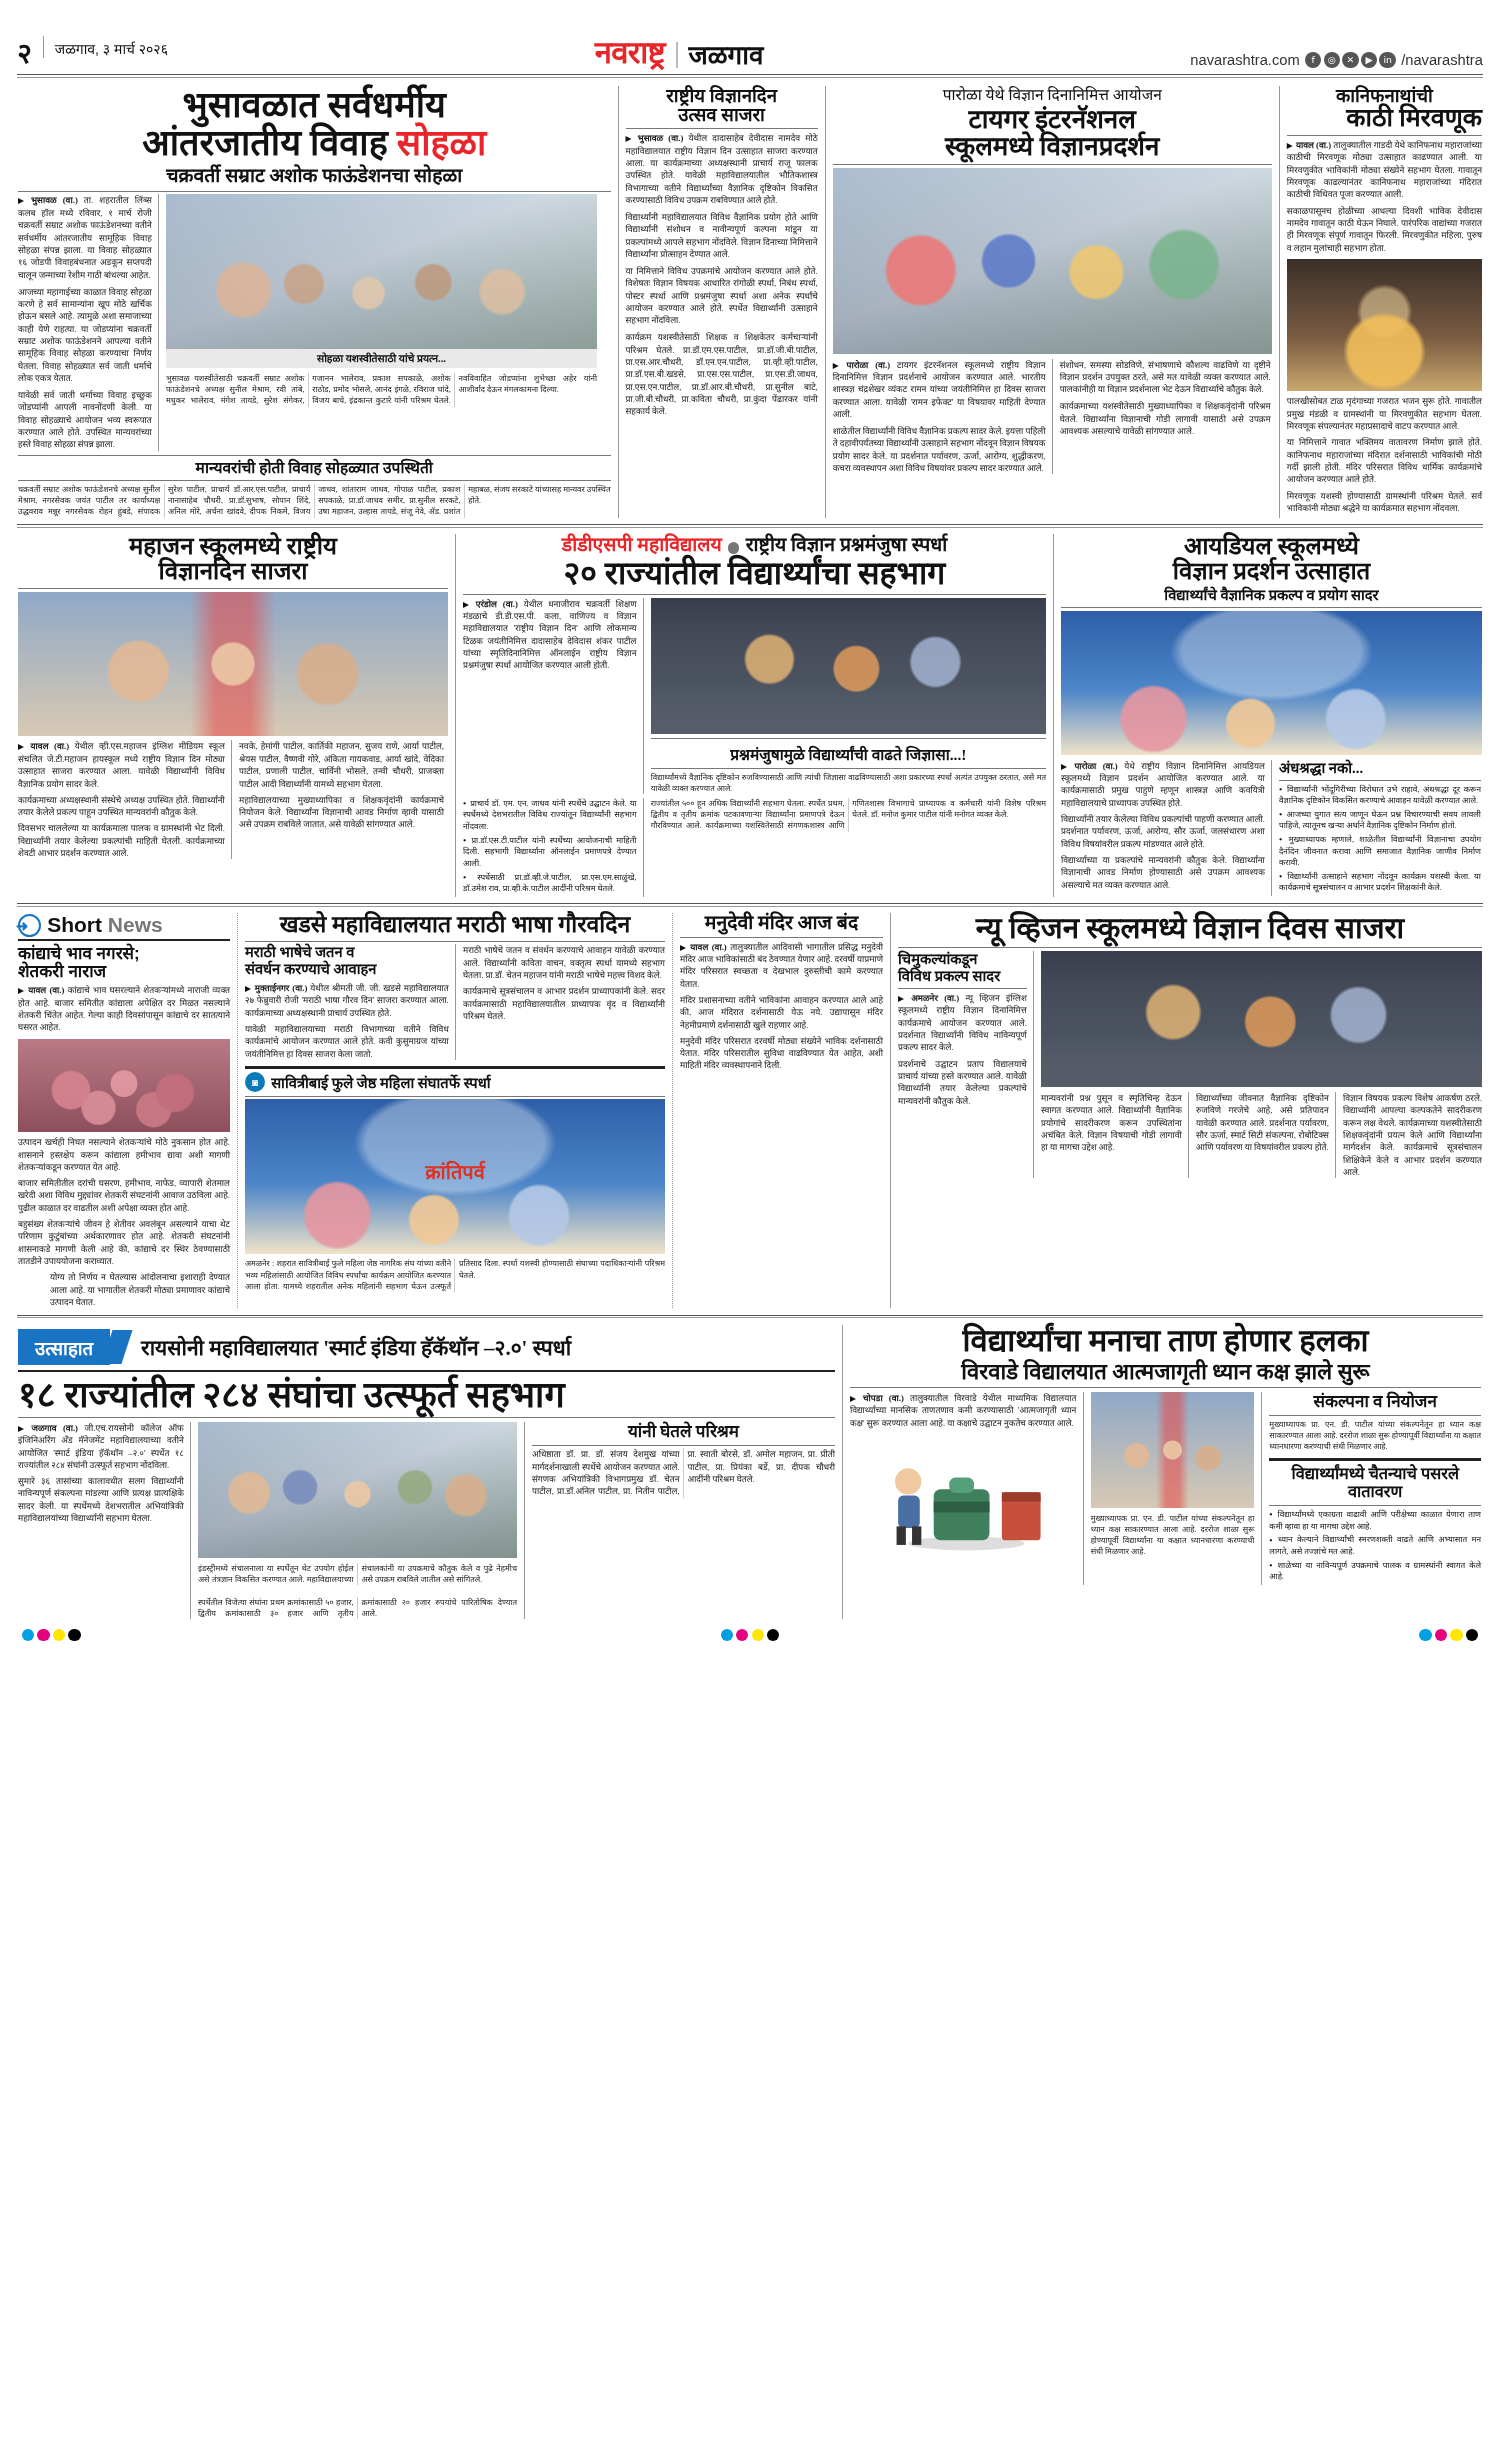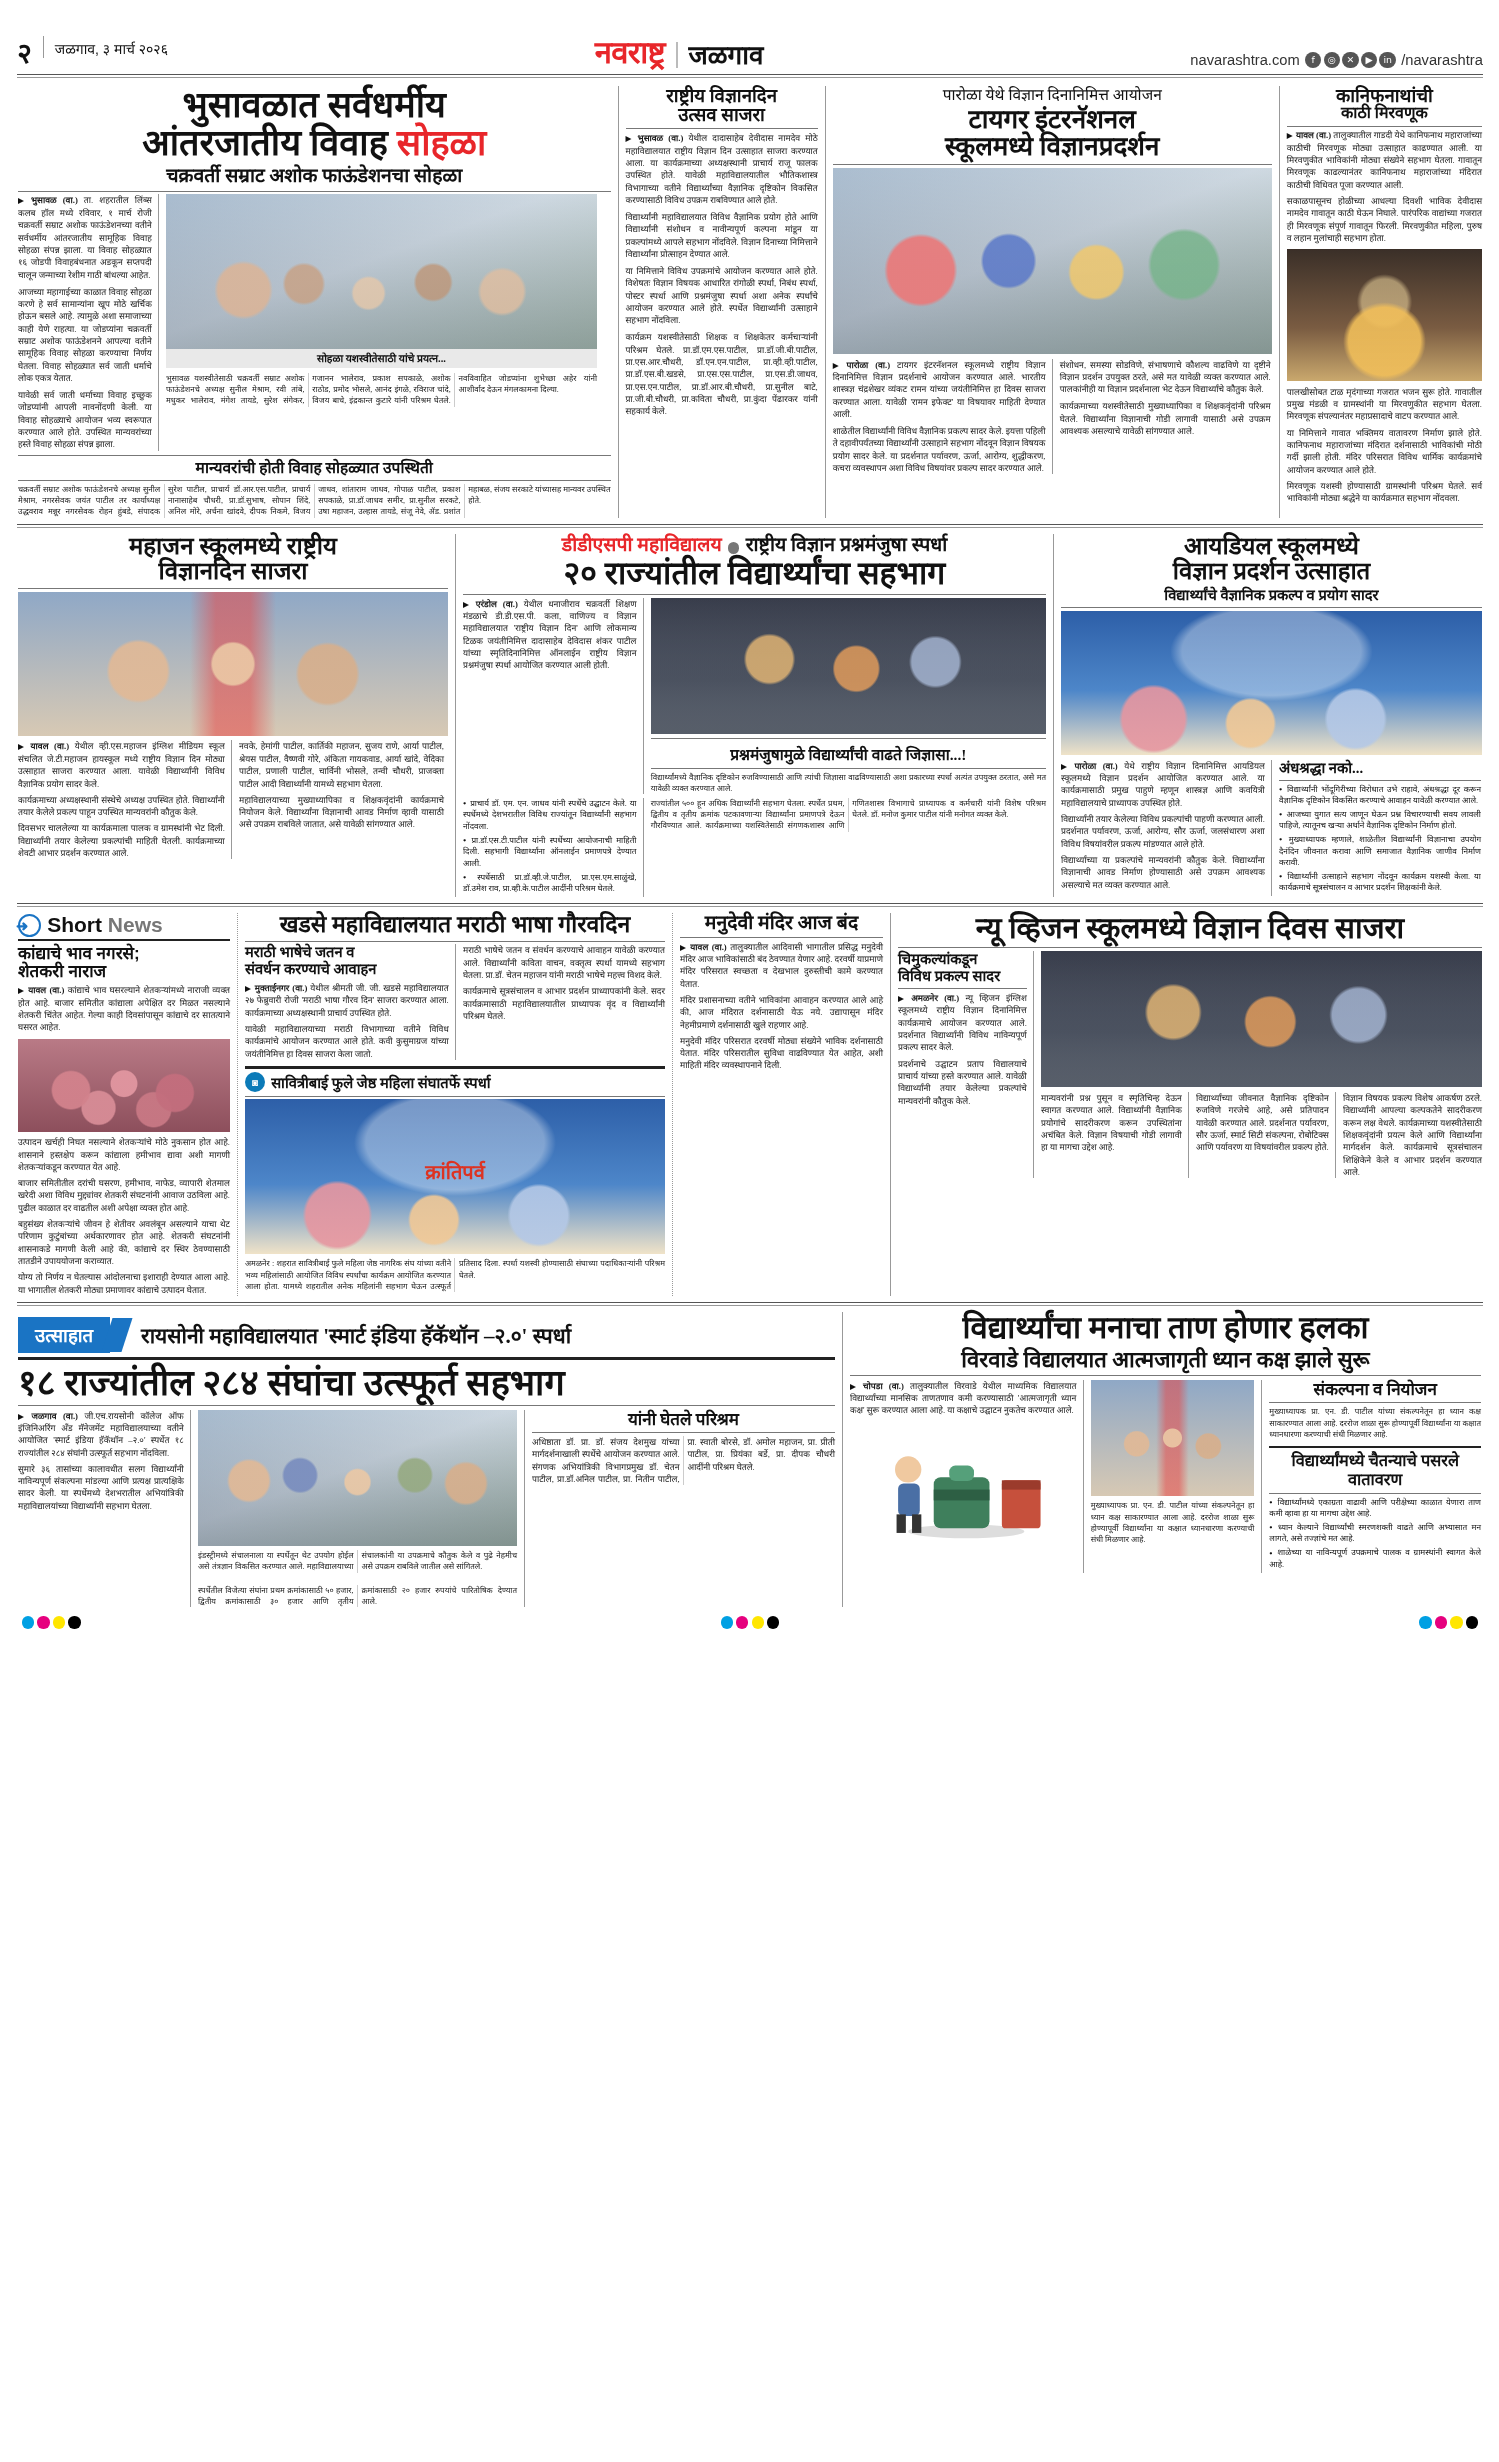--- a/index.html
+++ b/index.html
@@ -201,21 +201,21 @@
         </div>
         <div class="vsep" style="width:219px;padding-left:7px;">
           <p class="body-txt">संशोधन, समस्या सोडविणे, संभाषणाचे कौशल्य वाढविणे या दृष्टीने विज्ञान प्रदर्शन उपयुक्त ठरते, असे मत यावेळी व्यक्त करण्यात आले. पालकांनीही या विज्ञान प्रदर्शनाला भेट देऊन विद्यार्थ्यांचे कौतुक केले.</p>
           <p class="body-txt" style="margin-top:4.7px;">कार्यक्रमाच्या यशस्वीतेसाठी मुख्याध्यापिका व शिक्षकवृंदांनी परिश्रम घेतले. विद्यार्थ्यांना विज्ञानाची गोडी लागावी यासाठी असे उपक्रम आवश्यक असल्याचे यावेळी सांगण्यात आले.</p>
         </div>
       </div>
     </div>
 
     <div class="blk vsep" style="width:211px;">
       <div class="hl" style="font-size:18.6px;">कानिफनाथांची</div>
-      <div class="hl" style="font-size:16px;">काठी मिरवणूक</div>
+      <div class="hl" style="font-size:25px;text-align:right;">काठी मिरवणूक</div>
       <div class="hr1"></div>
       <p class="body-txt lead"><b>यावल (वा.)</b> <span>तालुक्यातील गाडदी येथे कानिफनाथ महाराजांच्या काठीची मिरवणूक मोठ्या उत्साहात काढण्यात आली. या मिरवणुकीत भाविकांनी मोठ्या संख्येने सहभाग घेतला. गावातून मिरवणूक काढल्यानंतर कानिफनाथ महाराजांच्या मंदिरात काठीची विधिवत पूजा करण्यात आली.</span></p>
       <p class="body-txt" style="margin-top:3.9px;">सकाळपासूनच होळीच्या आधल्या दिवशी भाविक देवीदास नामदेव गावातून काठी घेऊन निघाले. पारंपरिक वाद्यांच्या गजरात ही मिरवणूक संपूर्ण गावातून फिरली. मिरवणुकीत महिला, पुरुष व लहान मुलांचाही सहभाग होता.</p>
       <div class="photo temple" style="height:132px;margin:4.7px 0;"></div>
       <p class="body-txt">पालखीसोबत टाळ मृदंगाच्या गजरात भजन सुरू होते. गावातील प्रमुख मंडळी व ग्रामस्थांनी या मिरवणुकीत सहभाग घेतला. मिरवणूक संपल्यानंतर महाप्रसादाचे वाटप करण्यात आले.</p>
       <p class="body-txt" style="margin-top:3.9px;">या निमित्ताने गावात भक्तिमय वातावरण निर्माण झाले होते. कानिफनाथ महाराजांच्या मंदिरात दर्शनासाठी भाविकांची मोठी गर्दी झाली होती. मंदिर परिसरात विविध धार्मिक कार्यक्रमांचे आयोजन करण्यात आले होते.</p>
       <p class="body-txt" style="margin-top:3.9px;">मिरवणूक यशस्वी होण्यासाठी ग्रामस्थांनी परिश्रम घेतले. सर्व भाविकांनी मोठ्या श्रद्धेने या कार्यक्रमात सहभाग नोंदवला.</p>
     </div>
   </div>
 
@@ -309,21 +309,21 @@
           <span class="g">News</span>
         </span>
       </div>
       <div class="hl sans" style="font-size:17px;text-align:left;margin-top:4.7px;">कांद्याचे भाव नगरसे;</div>
       <div class="hl sans" style="font-size:17px;text-align:left;">शेतकरी नाराज</div>
       <p class="body-txt lead" style="margin-top:3.1px;"><b>यावल (वा.)</b> <span>कांद्याचे भाव घसरल्याने शेतकऱ्यांमध्ये नाराजी व्यक्त होत आहे. बाजार समितीत कांद्याला अपेक्षित दर मिळत नसल्याने शेतकरी चिंतेत आहेत. गेल्या काही दिवसांपासून कांद्याचे दर सातत्याने घसरत आहेत.</span></p>
       <div class="photo onion" style="height:93px;margin:4.7px 0;"></div>
       <p class="body-txt">उत्पादन खर्चही निघत नसल्याने शेतकऱ्यांचे मोठे नुकसान होत आहे. शासनाने हस्तक्षेप करून कांद्याला हमीभाव द्यावा अशी मागणी शेतकऱ्यांकडून करण्यात येत आहे.</p>
       <p class="body-txt" style="margin-top:3.9px;">बाजार समितीतील दरांची घसरण, हमीभाव, नाफेड, व्यापारी शेतमाल खरेदी अशा विविध मुद्द्यांवर शेतकरी संघटनांनी आवाज उठविला आहे. पुढील काळात दर वाढतील अशी अपेक्षा व्यक्त होत आहे.</p>
       <p class="body-txt" style="margin-top:3.9px;">बहुसंख्य शेतकऱ्यांचे जीवन हे शेतीवर अवलंबून असल्याने याचा थेट परिणाम कुटुंबांच्या अर्थकारणावर होत आहे. शेतकरी संघटनांनी शासनाकडे मागणी केली आहे की, कांद्याचे दर स्थिर ठेवण्यासाठी तातडीने उपाययोजना कराव्यात.</p>
-      <p class="body-txt" style="margin-top:3.9px;">योग्य तो निर्णय न घेतल्यास आंदोलनाचा इशाराही देण्यात आला आहे. या भागातील शेतकरी मोठ्या प्रमाणावर कांद्याचे उत्पादन घेतात.</p>
+      <p class="body-txt" style="margin-top:3.9px;margin-left:32px;">योग्य तो निर्णय न घेतल्यास आंदोलनाचा इशाराही देण्यात आला आहे. या भागातील शेतकरी मोठ्या प्रमाणावर कांद्याचे उत्पादन घेतात.</p>
     </div>
 
     <div class="blk dotted" style="width:435px;">
       <div class="hl" style="font-size:23px;">खडसे महाविद्यालयात मराठी भाषा गौरवदिन</div>
       <div class="hr1"></div>
       <div class="grid" style="margin-top:3.1px;">
         <div style="width:210px;padding-right:6.2px;">
           <div class="sub" style="font-size:14.7px;text-align:left;">मराठी भाषेचे जतन व</div>
           <div class="sub" style="font-size:14.7px;text-align:left;">संवर्धन करण्याचे आवाहन</div>
           <p class="body-txt lead" style="margin-top:3.9px;"><b>मुक्ताईनगर (वा.)</b> <span>येथील श्रीमती जी. जी. खडसे महाविद्यालयात २७ फेब्रुवारी रोजी 'मराठी भाषा गौरव दिन' साजरा करण्यात आला. कार्यक्रमाच्या अध्यक्षस्थानी प्राचार्य उपस्थित होते.</span></p>

